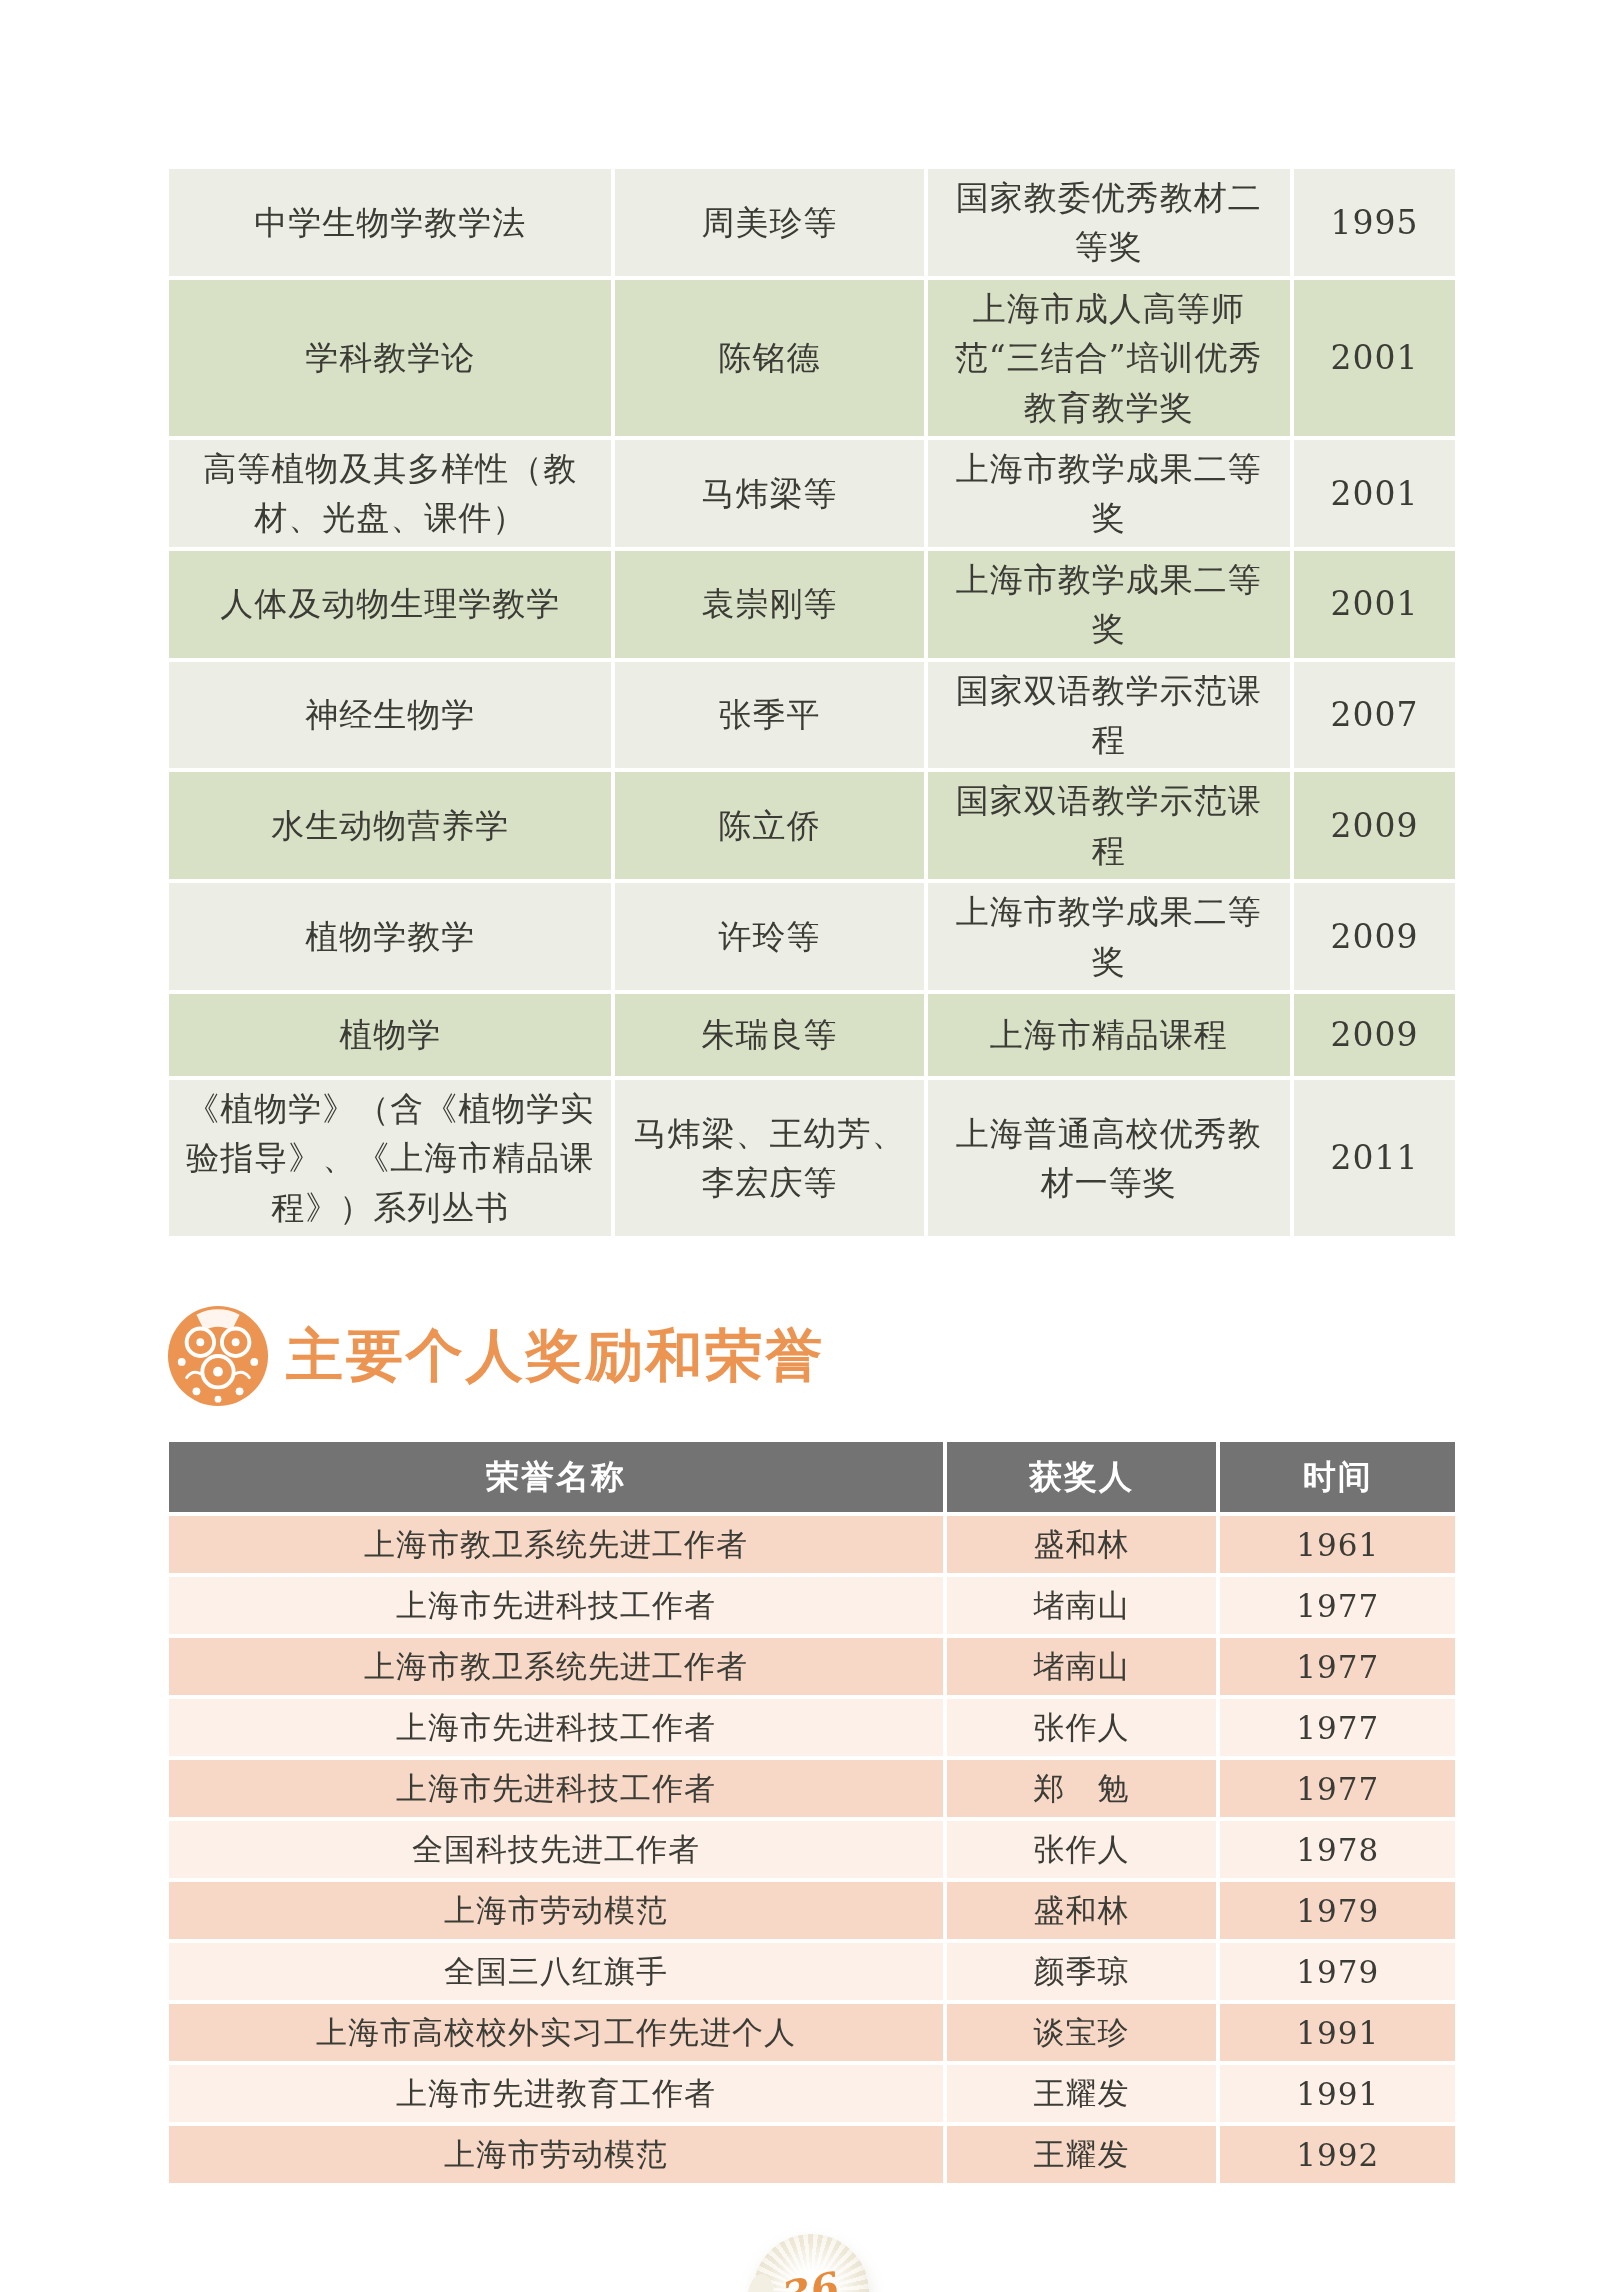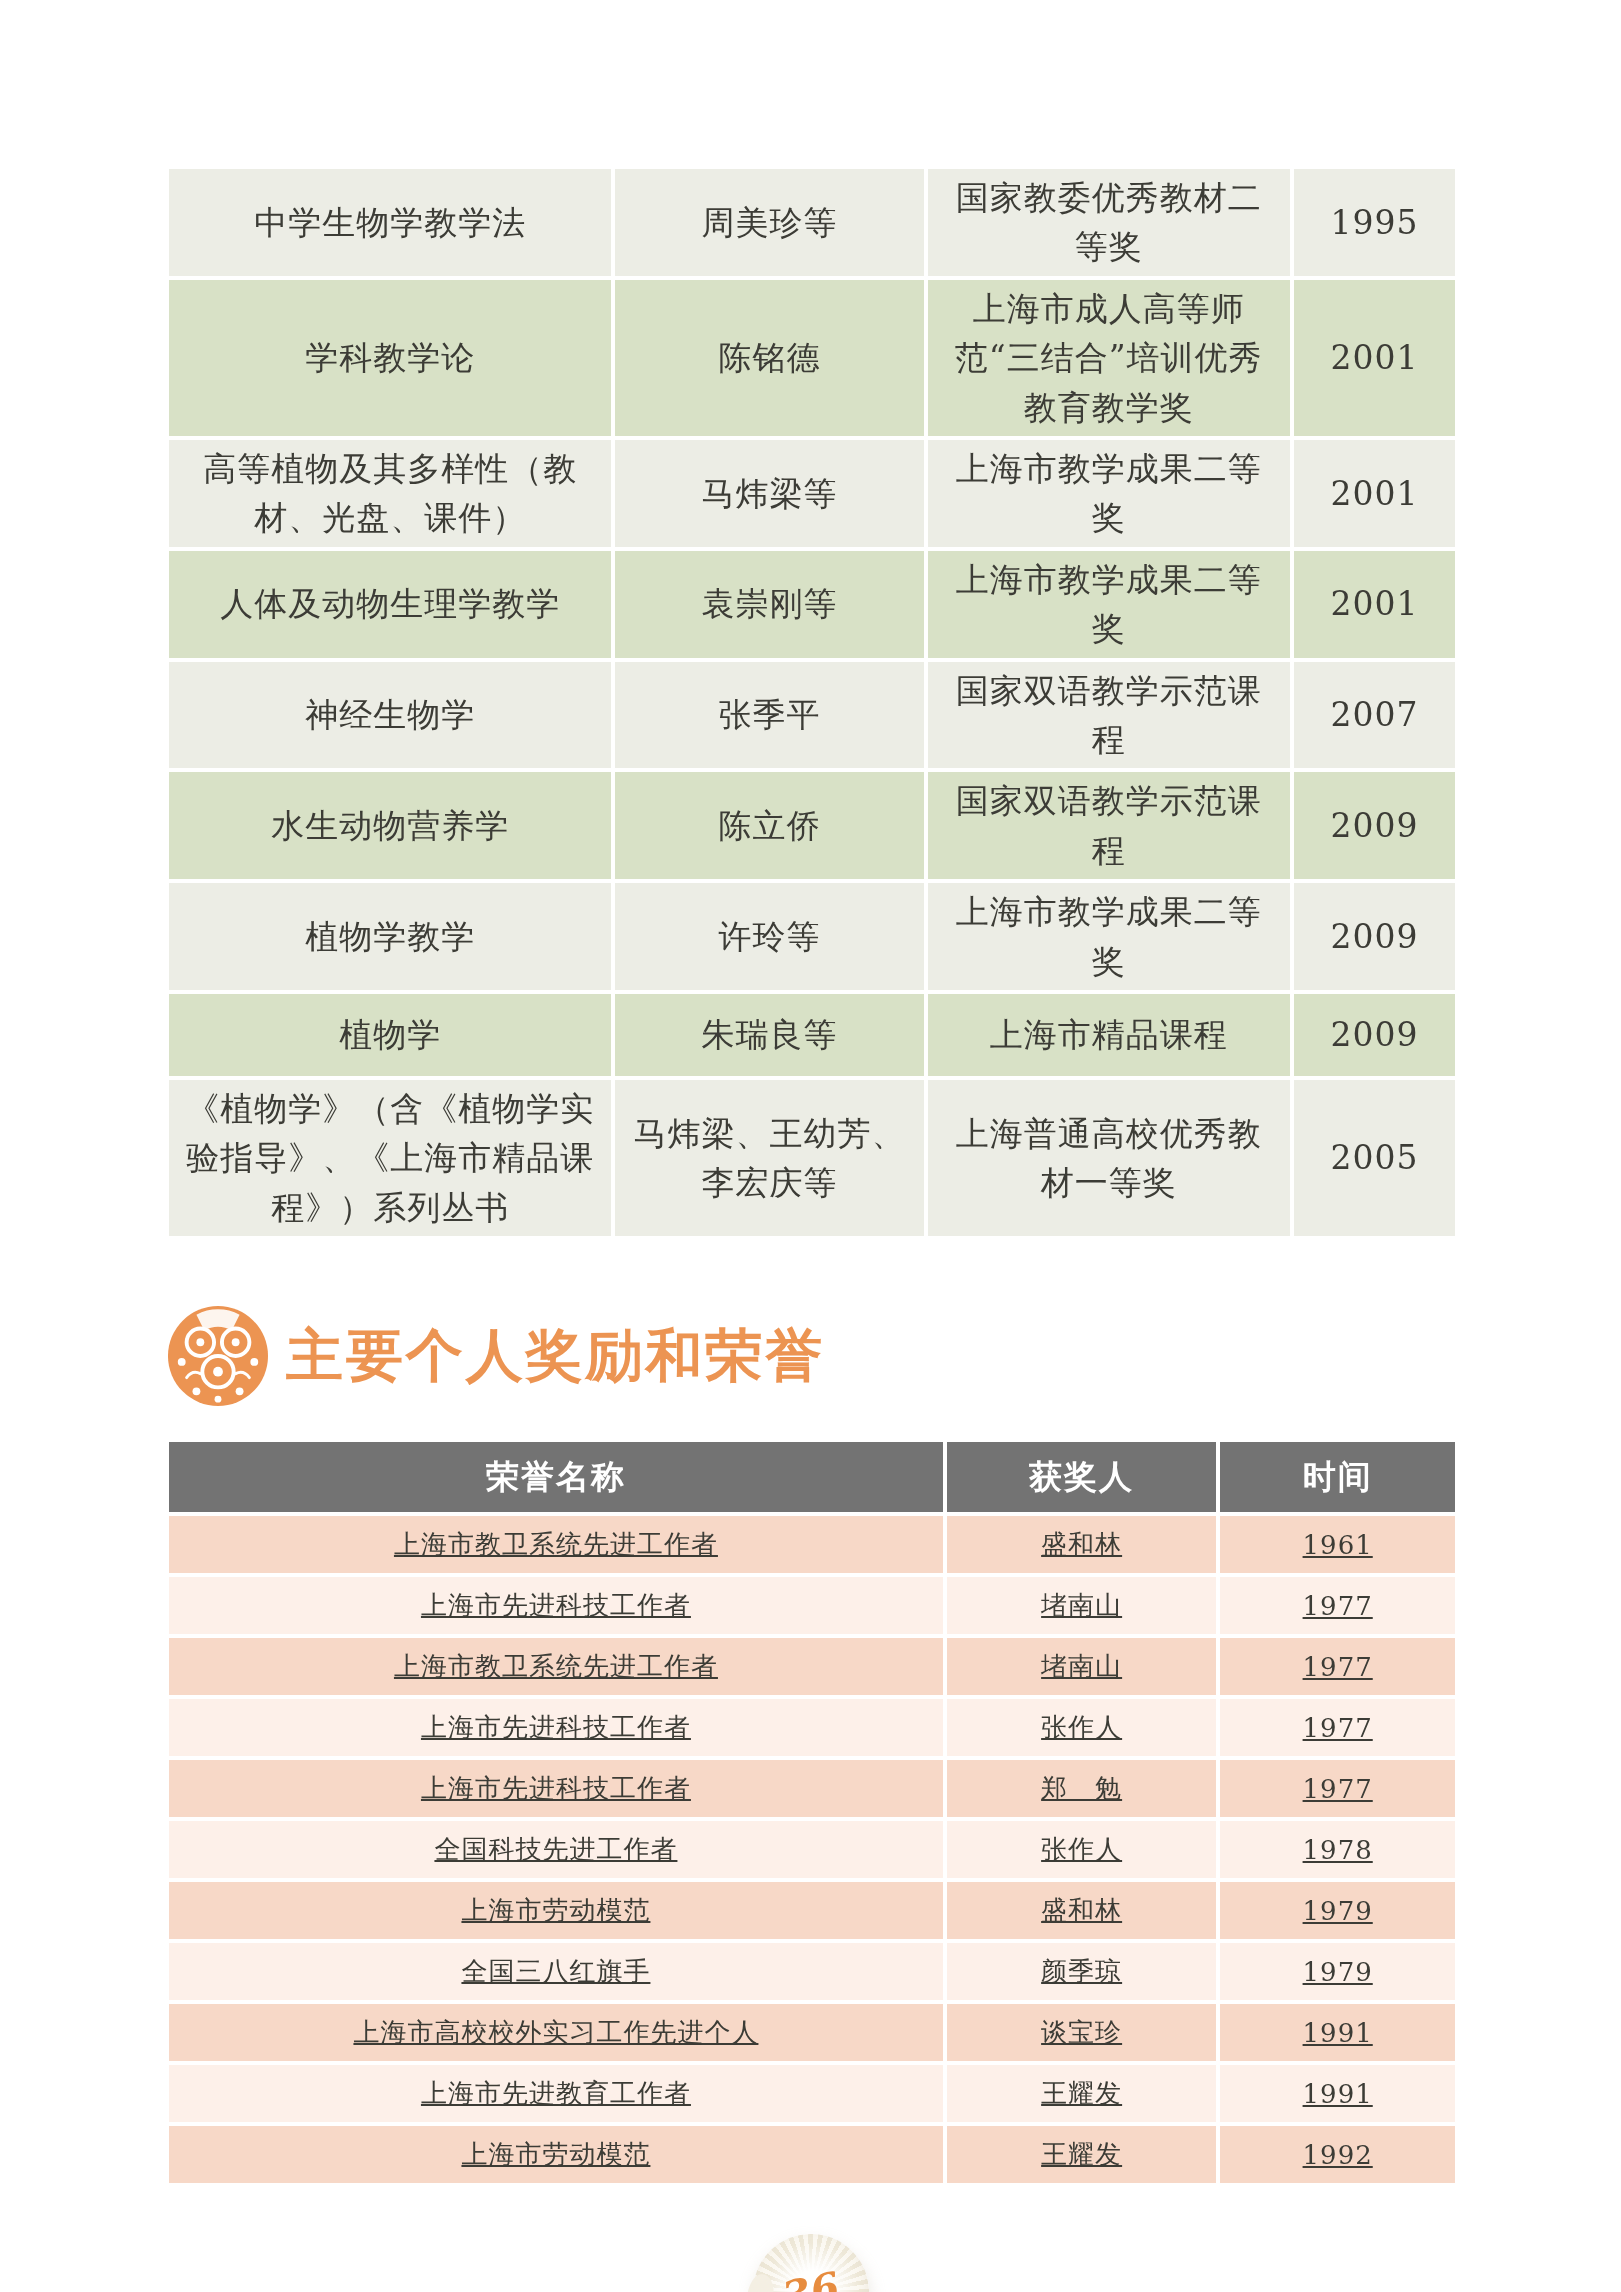--- a/index.html
+++ b/index.html
@@ -37,22 +37,22 @@
 
   
   .honors-table{width:1290px;margin:29px 0 0 167px;}
   .honors-table th{
     background:#737373;color:#ffffff;
     font-family:"DejaVu Sans","Liberation Sans",sans-serif;
     font-weight:700;font-size:33px;letter-spacing:2px;
     height:74px;padding:0 9.8px;
   }
   .honors-table td{
-    font-size:26px;letter-spacing:1px;
-    height:61px;padding:2px 11.8px;text-decoration:underline;
+    font-size:31px;letter-spacing:1px;
+    height:61px;padding:2px 11.8px;
   }
   .honors-table tbody tr:nth-of-type(odd) td{background:#F7D8C7;}
   .honors-table tbody tr:nth-of-type(even) td{background:#FDF0E9;}
 
   
   .footer{width:100%;display:flex;justify-content:center;margin-top:49px;}
   .shell{
     position:relative;width:116px;height:116px;border-radius:50%;
     background:
       radial-gradient(circle at 52% 48%, #ffffff 0 22%, rgba(255,255,255,0) 55%),
@@ -139,21 +139,21 @@
           <td>植物学</td>
           <td>朱瑞良等</td>
           <td>上海市精品课程</td>
           <td>2009</td>
         </tr>
 
         <tr>
           <td>《植物学》（含《植物学实验指导》、《上海市精品课程》）系列丛书</td>
           <td>马炜梁、王幼芳、李宏庆等</td>
           <td>上海普通高校优秀教材一等奖</td>
-          <td>2005</td>
+          <td>2011</td>
         </tr>
       </tbody>
   </table>
 
   <div class="section-header">
     <svg class="medallion" viewBox="0 0 104 112" xmlns="http://www.w3.org/2000/svg">
       <circle cx="52" cy="56" r="51" fill="#EC9452"></circle>
       <path d="M30 14 A46 46 0 0 1 74 14 L66 30 A28 28 0 0 0 38 30 Z" fill="#ffffff" opacity="0.9"></path>
       <circle cx="34" cy="42" r="14" fill="#EC9452" stroke="#ffffff" stroke-width="4"></circle>
       <circle cx="70" cy="42" r="14" fill="#EC9452" stroke="#ffffff" stroke-width="4"></circle>

